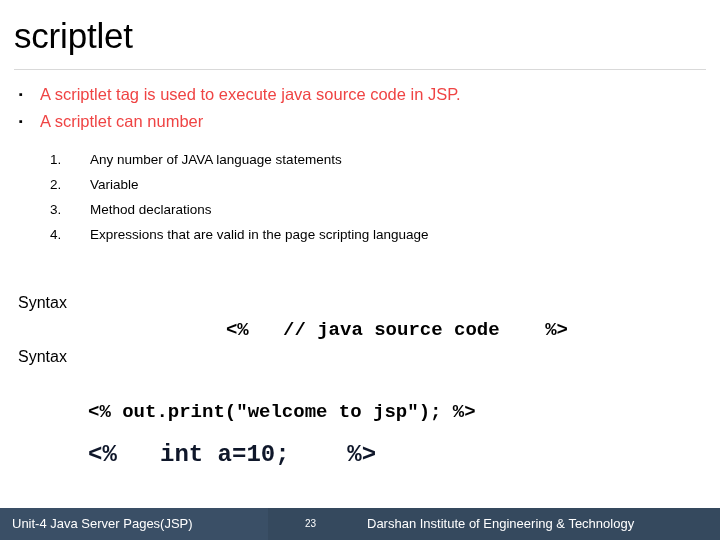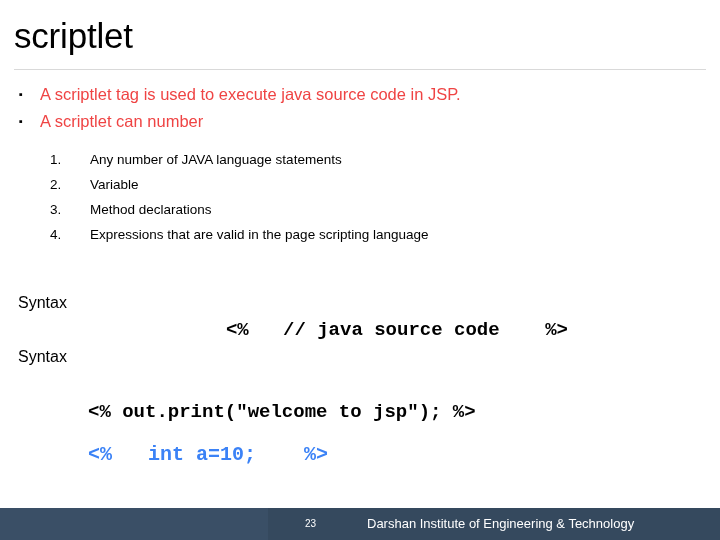--- a/index.html
+++ b/index.html
@@ -137,24 +137,24 @@
     font-weight: bold;
     line-height: 28px;
     color: #000000;
     white-space: pre;
   }
   .example-code-2 {
     position: absolute;
     left: 88px;
     top: 441px;
     font-family: "Liberation Mono", "DejaVu Sans Mono", monospace;
-    font-size: 20px;
+    font-size: 24px;
     font-weight: bold;
     line-height: 28px;
-    color: #3b82f6;
+    color: #0f172a;
     white-space: pre;
   }
 
   
   .footer {
     position: absolute;
     left: 0;
     top: 508px;
     width: 720px;
     height: 32px;
@@ -242,17 +242,18 @@
     <div class="plain-line">Syntax</div>
     <div class="code-line code-syntax">&lt;%   // java source code    %&gt;</div>
     <div class="plain-line">Syntax</div>
   </div>
 
   <div class="example-code-1">&lt;% out.print("welcome to jsp"); %&gt;</div>
   <div class="example-code-2">&lt;%   int a=10;    %&gt;</div>
 
   <div class="footer">
     <div class="footer-left-band"></div>
+    <span class="footer-left">Unit-4 Java Server Pages(JSP)</span>
     <span class="footer-page">23</span>
     <span class="footer-right">Darshan Institute of Engineering &amp; Technology</span>
   </div>
 
 </div>
 
 </body></html>

